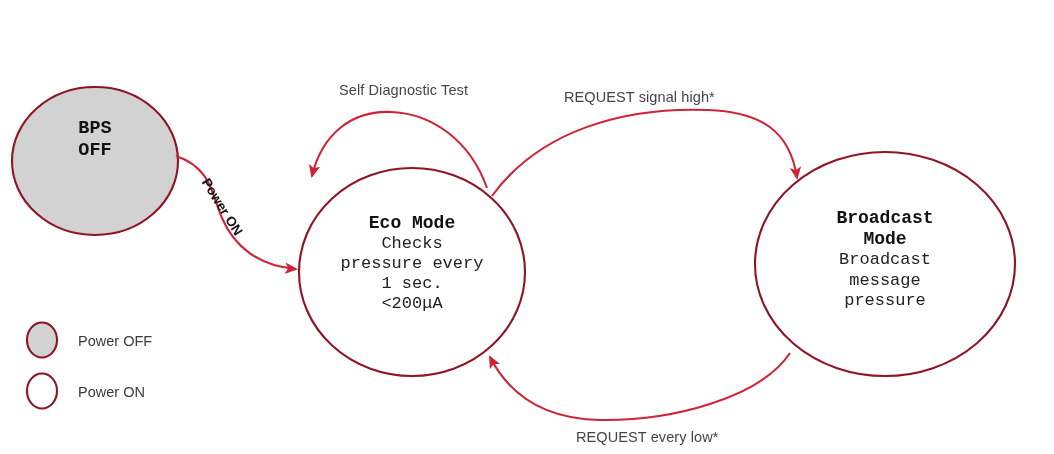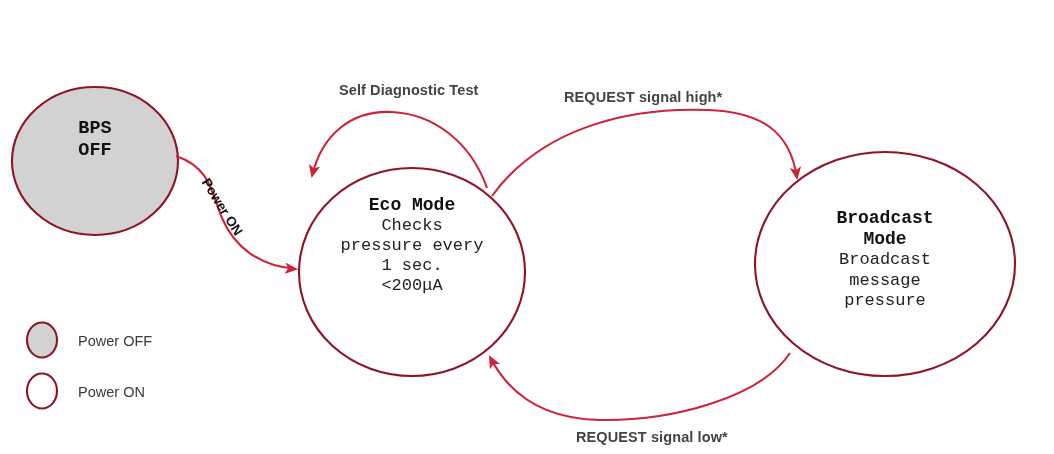--- a/index.html
+++ b/index.html
@@ -37,21 +37,20 @@
   .node-title {
     font-weight: bold;
     color: #121212;
   }
   .edge-label {
     position: absolute;
     color: #444444;
     white-space: nowrap;
     font-size: 14.5px;
     letter-spacing: 0.1px;
-    font-weight: bold;
   }
   .legend-label {
     position: absolute;
     color: #3a3a3a;
     font-size: 14.5px;
     white-space: nowrap;
   }
   .rot-label {
     position: absolute;
     color: #111111;
@@ -89,41 +88,41 @@
 
     <ellipse cx="42" cy="340" rx="15" ry="17.5" fill="#d2d2d2" stroke="#8e1426" stroke-width="2.1"></ellipse>
     <ellipse cx="42" cy="391" rx="15" ry="17.5" fill="#ffffff" stroke="#8e1426" stroke-width="2.1"></ellipse>
   </svg>
 
   <div class="node-label node-title" style="left:20px; top:118px; width:150px; font-size:18.5px;">
     <div>BPS</div>
     <div>OFF</div>
   </div>
 
-  <div class="node-label" style="left:302px; top:195px; width:220px; font-size:17px;">
+  <div class="node-label" style="left:302px; top:213px; width:220px; font-size:17px;">
     <div class="node-title" style="font-size:18px;">Eco Mode</div>
     <div>Checks</div>
     <div>pressure every</div>
     <div>1 sec.</div>
     <div>&lt;200μA</div>
   </div>
 
   <div class="node-label" style="left:775px; top:208px; width:220px; font-size:17px;">
     <div class="node-title" style="font-size:18px;">Broadcast</div>
     <div class="node-title" style="font-size:18px;">Mode</div>
     <div>Broadcast</div>
     <div>message</div>
     <div>pressure</div>
   </div>
 
   <div class="edge-label" style="left:339px; top:82px;">Self Diagnostic Test</div>
 
   <div class="edge-label" style="left:564px; top:89px;">REQUEST signal high*</div>
 
-  <div class="edge-label" style="left:576px; top:429px;">REQUEST signal low*</div>
+  <div class="edge-label" style="left:576px; top:429px;">REQUEST every low*</div>
 
   <div class="rot-label" style="left:205px; top:172px; transform: rotate(58deg);">Power ON</div>
 
   <div class="legend-label" style="left:78px; top:333px;">Power OFF</div>
 
   <div class="legend-label" style="left:78px; top:384px;">Power ON</div>
 
 </div>
 
 </body></html>

